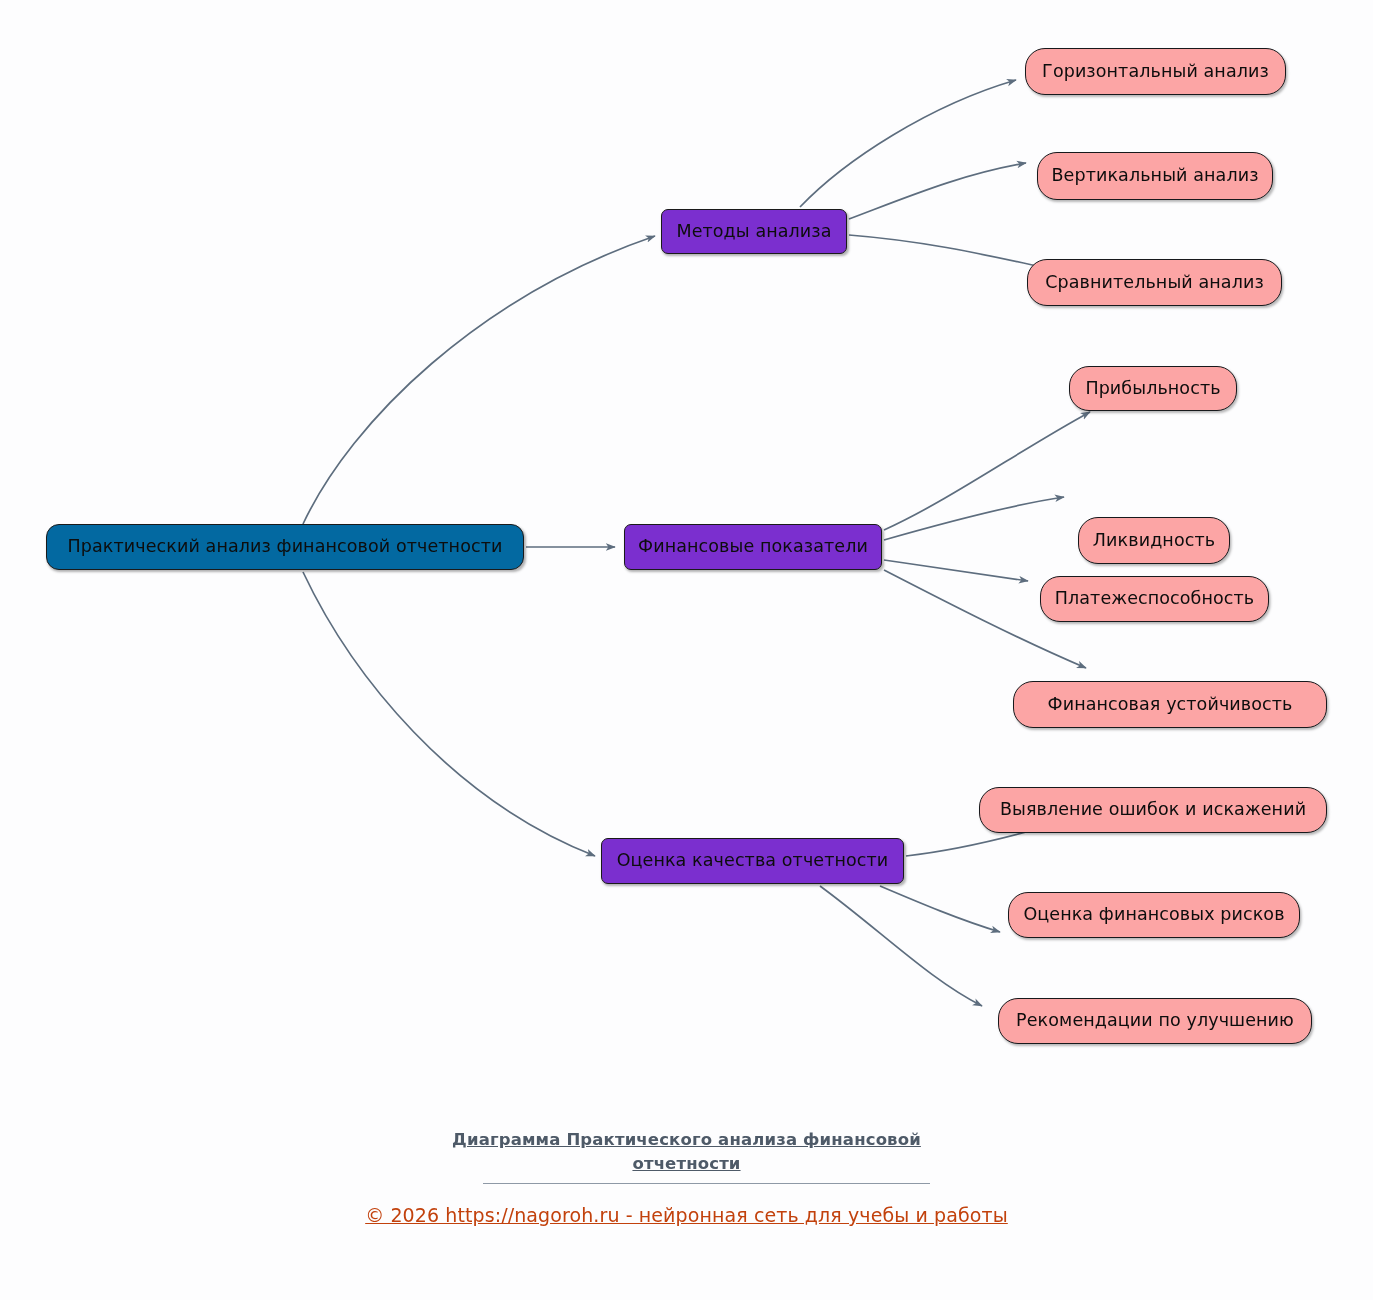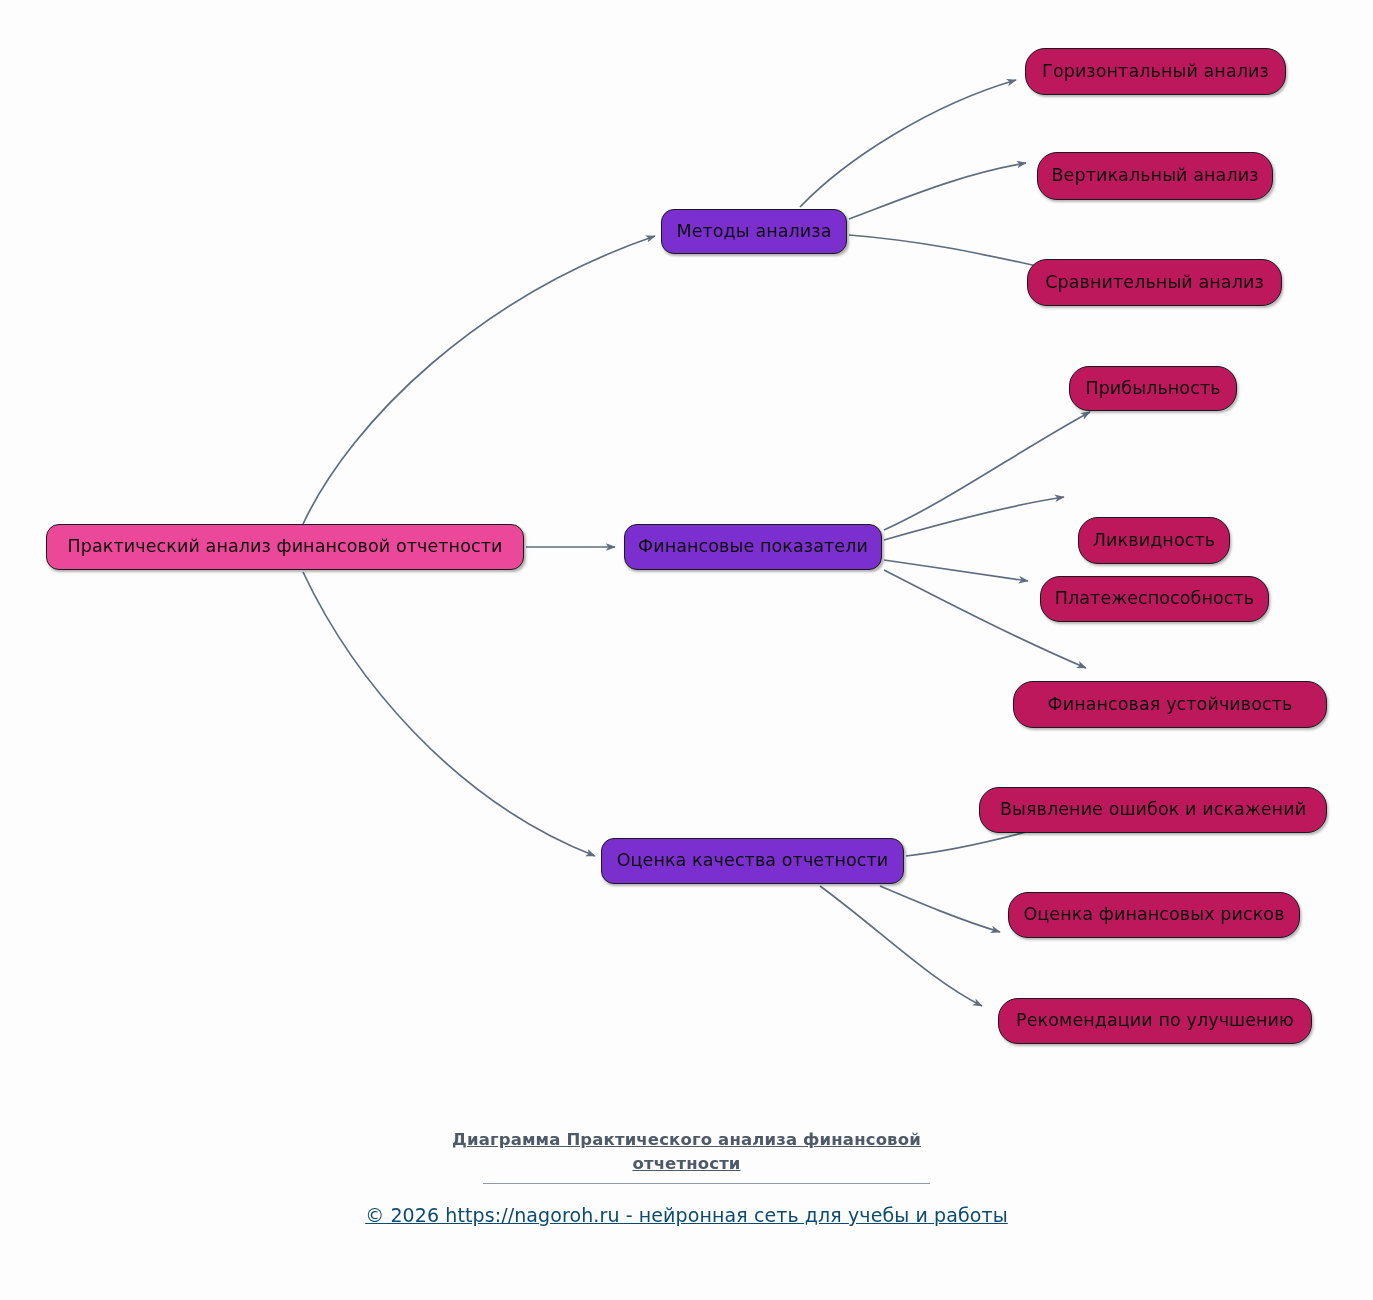--- a/index.html
+++ b/index.html
@@ -37,33 +37,33 @@
     white-space: nowrap;
     line-height: 1;
   }
   .node-label {
     display: block;
     color: #0d0d0d;
     font-size: 17.5px;
     letter-spacing: 0.1px;
   }
   .node.root {
-    background: #ec4899;
+    background: #0369a1;
     border: 1.6px solid #1a1a1a;
     border-radius: 13px;
     box-shadow: 1.5px 2px 2.5px rgba(0,0,0,0.30);
   }
   .node.branch {
     background: #7b2fcf;
     border: 1.6px solid #1a1a1a;
-    border-radius: 13px;
+    border-radius: 7px;
     box-shadow: 1.5px 2px 2.5px rgba(0,0,0,0.30);
   }
   .node.leaf {
-    background: #be185d;
+    background: #fca5a5;
     border: 1.5px solid #17191c;
     border-radius: 20px;
     box-shadow: 1.5px 2px 2.5px rgba(0,0,0,0.28);
   }
   .footer {
     position: absolute;
     left: 0;
     width: 1373px;
     text-align: center;
     text-decoration: underline;
@@ -80,21 +80,21 @@
     position: absolute;
     top: 1183px;
     left: 483px;
     width: 447px;
     height: 0;
     border-top: 1.4px solid #8e99a6;
   }
   #footer-credit {
     top: 1204px;
     font-size: 19px;
-    color: #0c4a6e;
+    color: #c2410c;
     letter-spacing: 0.1px;
   }
 </style>
 </head>
 <body>
 
 <div id="diagram-root">
 
   <svg id="edge-layer" viewBox="0 0 1373 1300" xmlns="http://www.w3.org/2000/svg">
     <defs>

